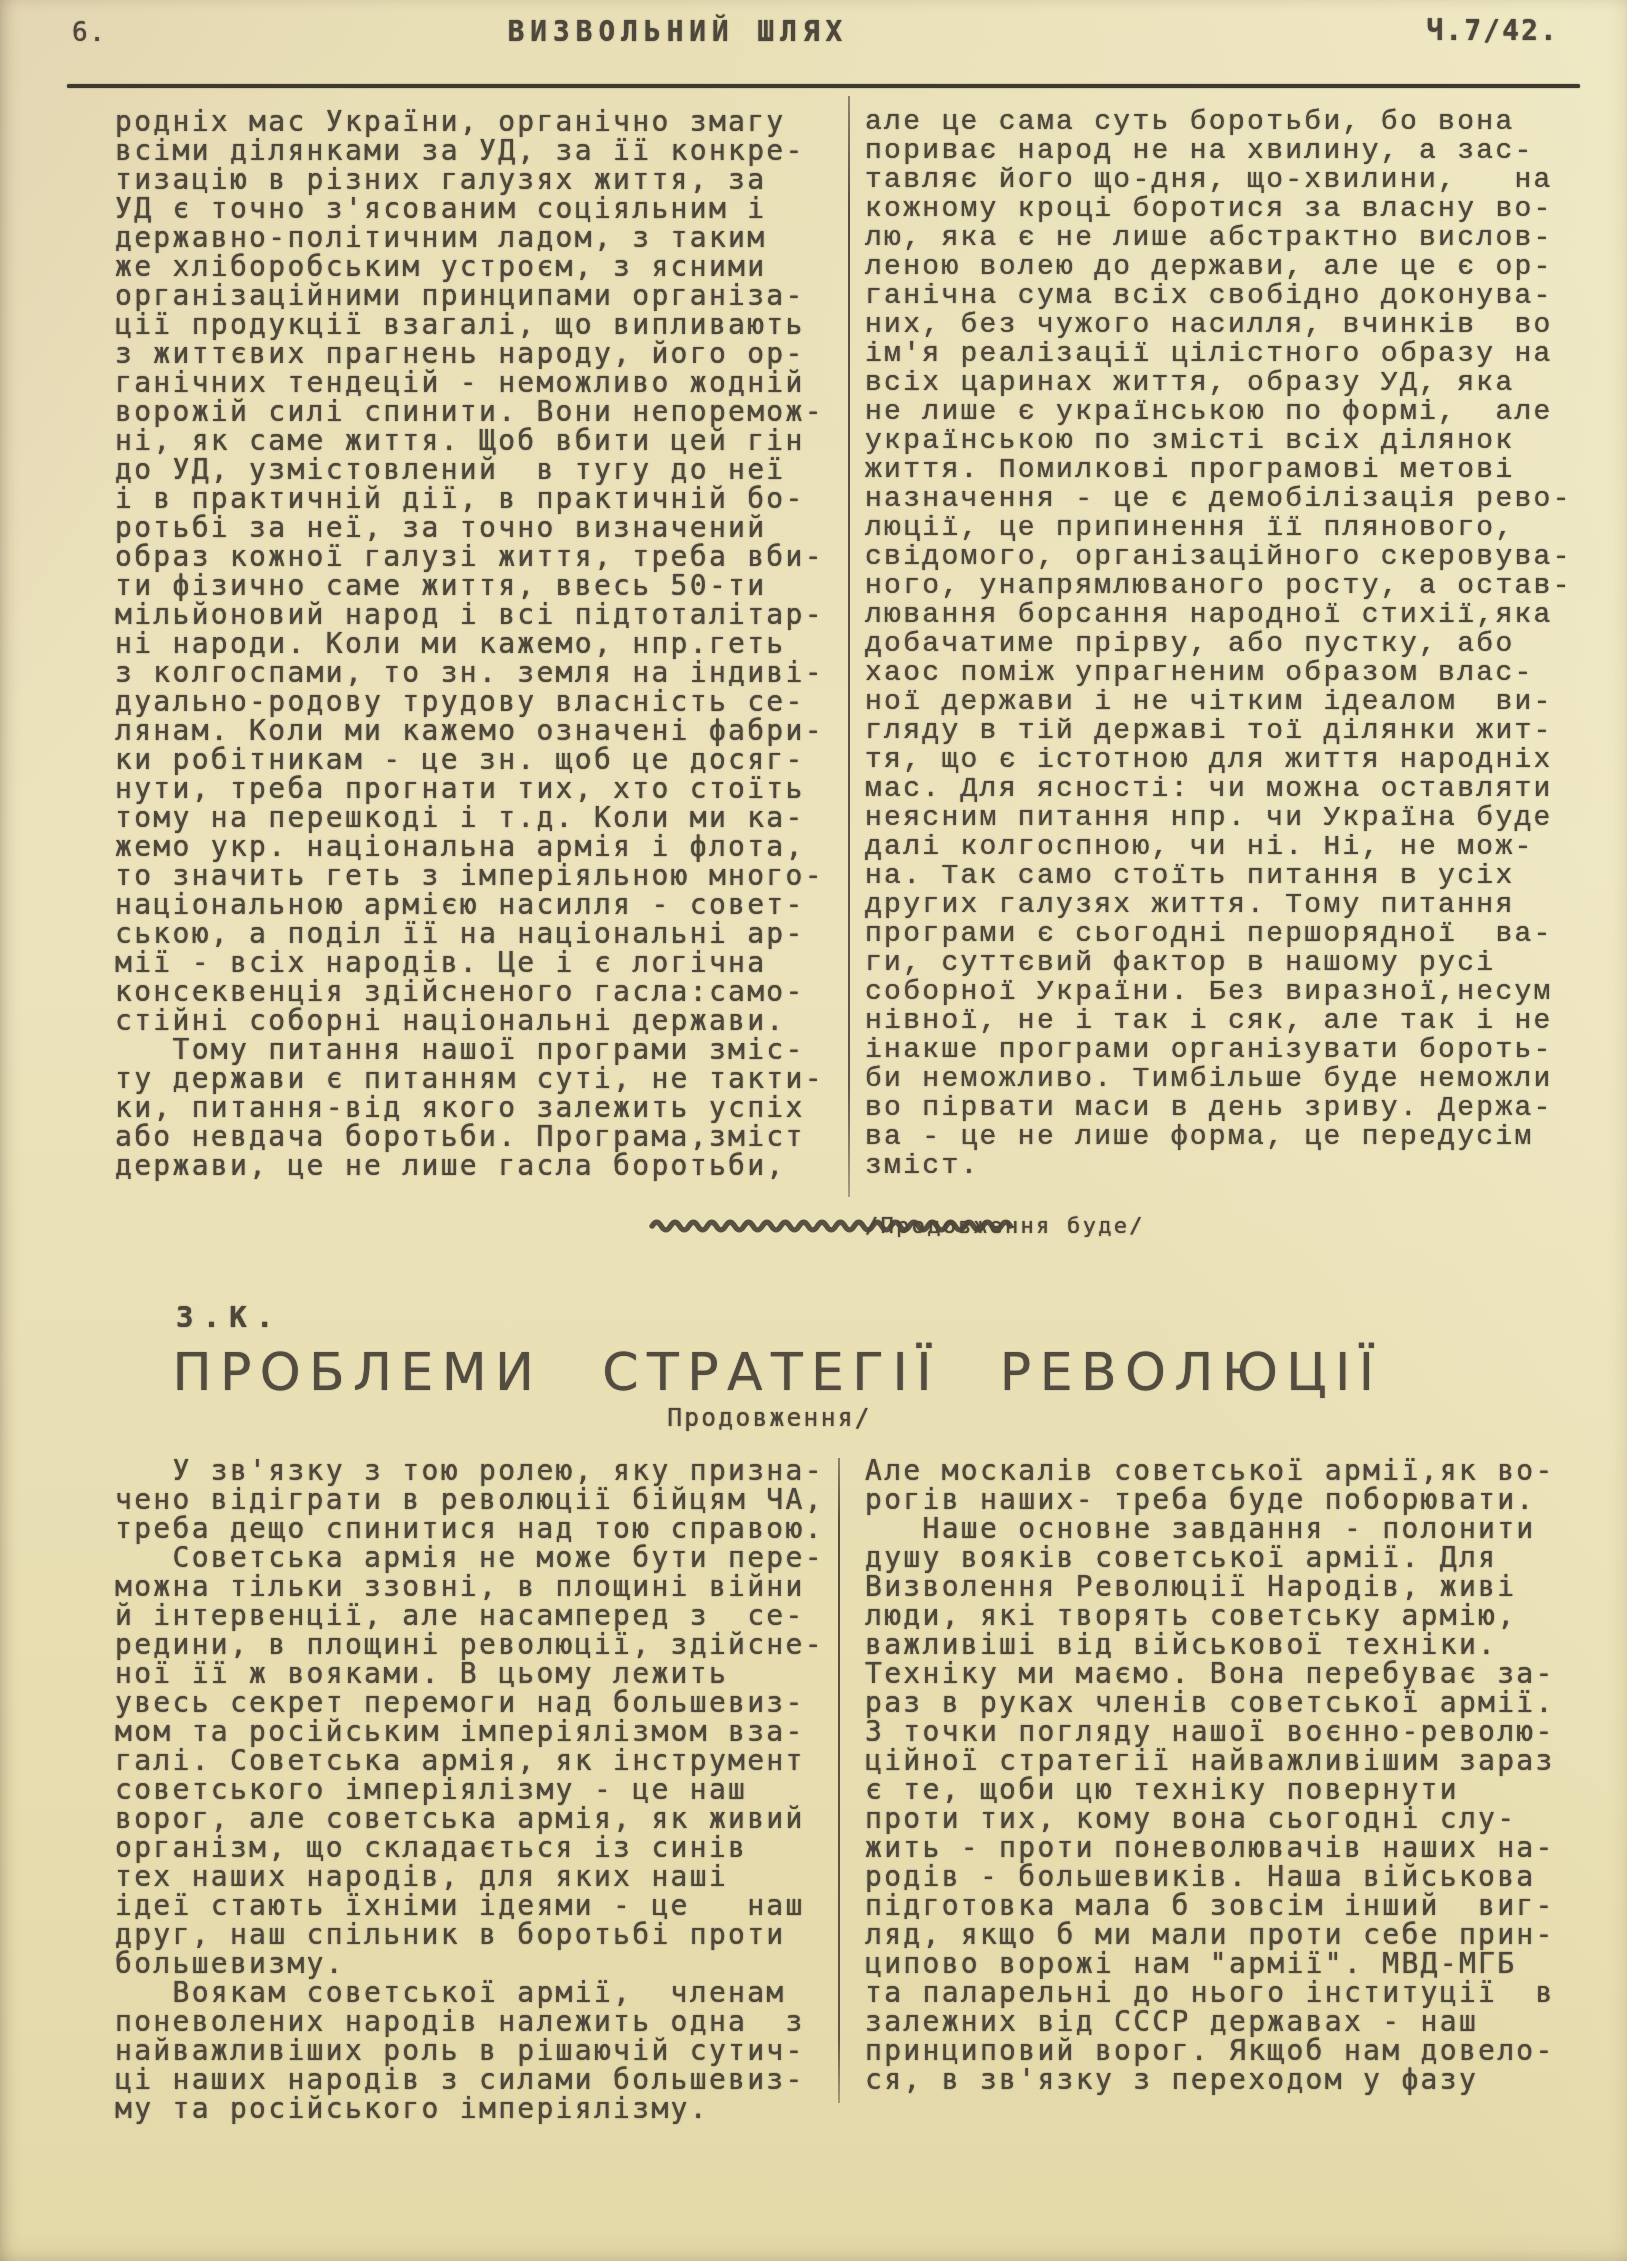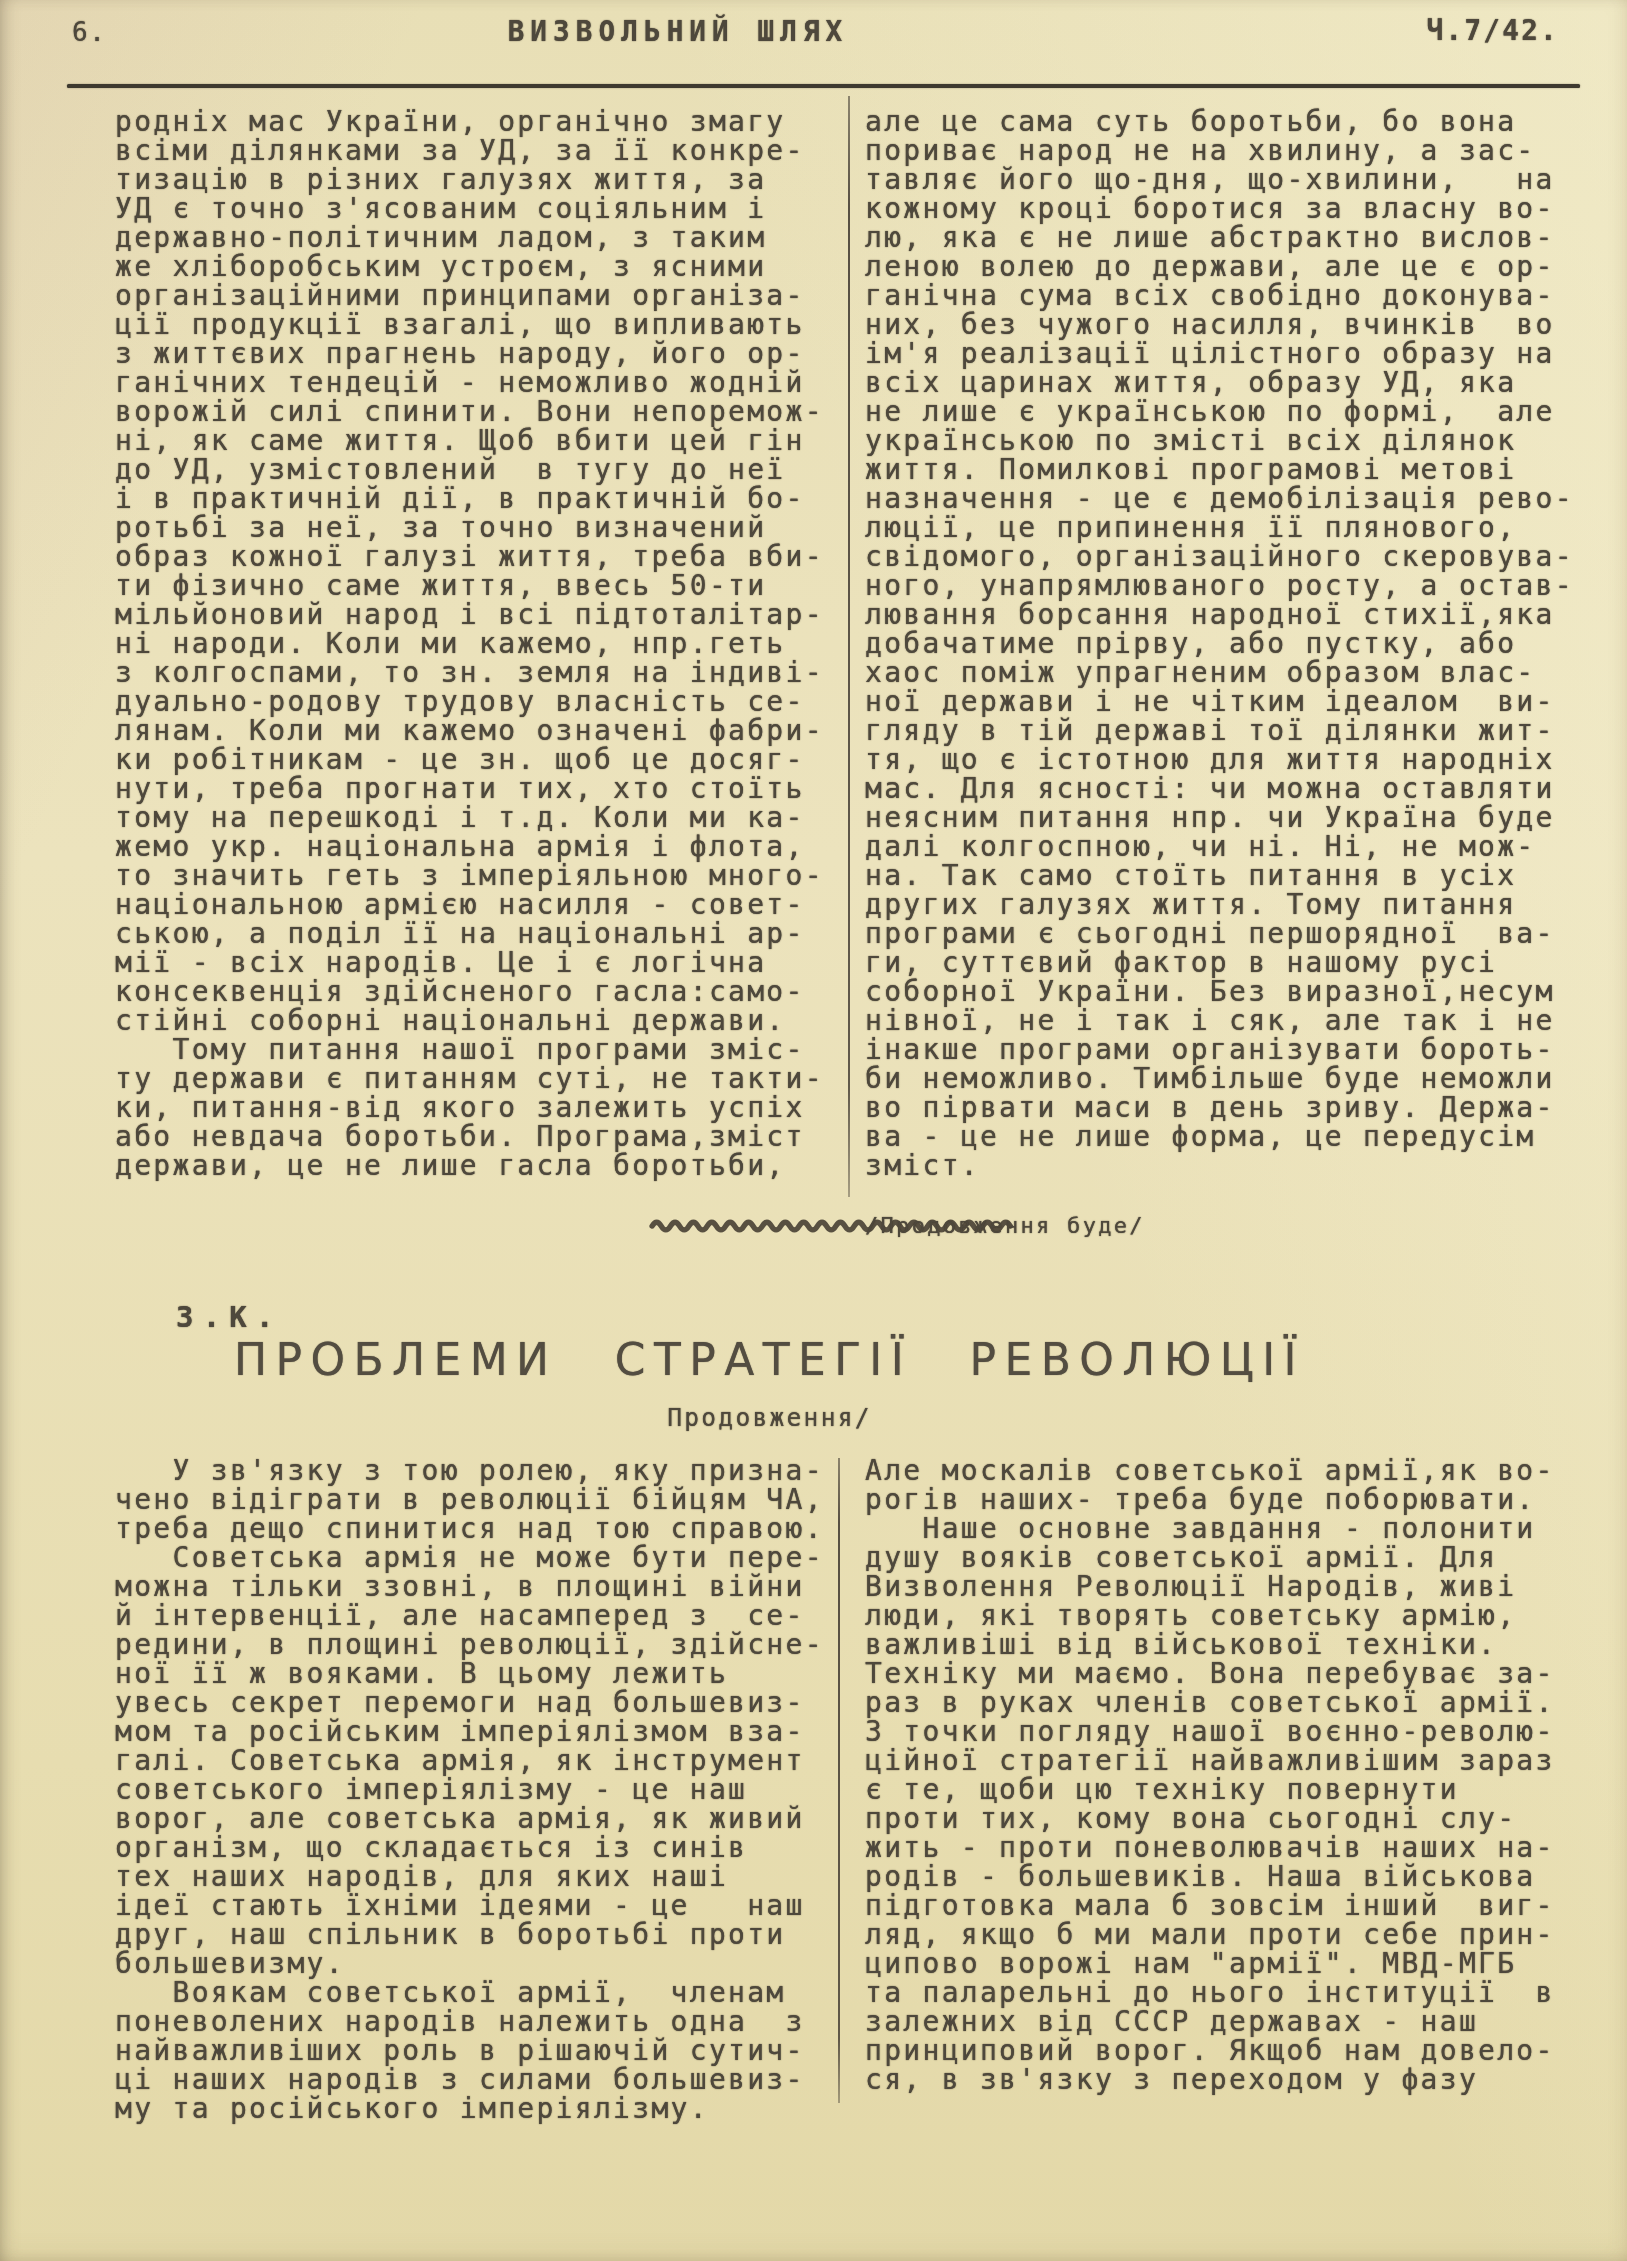--- a/index.html
+++ b/index.html
@@ -59,37 +59,37 @@
     box-shadow:0 0 1.5px rgba(62,55,42,0.6);
     border-radius:1.5px;
   }
   .vrule{
     position:absolute;width:2.3px;
     background:linear-gradient(180deg, rgba(62,55,47,0.55), rgba(62,55,47,0.85) 10%, rgba(62,55,47,0.8) 90%, rgba(62,55,47,0.4));
   }
   .vrule1{left:848px;top:96px;height:1101px;}
   .vrule2{left:838px;top:1458px;height:645px;}
   .art1-left{left:115px;top:107px;width:712px;}
-  .art1-right{left:865px;top:107px;width:720px;}
+  .art1-right{left:865px;top:107px;width:720px;font-family:Liberation Mono, monospace;}
   .squiggle{position:absolute;left:649px;top:1216px;}
   .squiggle path{stroke:rgba(72,64,52,0.9);stroke-width:7;fill:none;stroke-linecap:round;}
   .continuation{
     position:absolute;left:865px;top:1213px;width:613px;
     font-size:22px;letter-spacing:2.3px;
   }
   .author-initials{
     position:absolute;left:156px;top:1300px;
     font-size:29px;letter-spacing:9.2px;font-weight:bold;margin-left:20px;
   }
   .article-title{
-    position:absolute;left:0;top:1334px;width:1539px;margin:0;
+    position:absolute;left:0;top:1334px;width:1539px;margin:8px;
     text-align:center;
     font-family:"DejaVu Sans", sans-serif;
     font-weight:400;
-    font-size:44px;
+    font-size:52px;
     letter-spacing:8.4px;
     word-spacing:35px;
     color:#534d41;
     text-shadow:0 0 1.1px rgba(70,62,48,0.8);
   }
   .article-subtitle{
     position:absolute;left:0;top:1403px;width:1539px;
     text-align:center;
     font-size:24.5px;letter-spacing:2.3px;
   }

